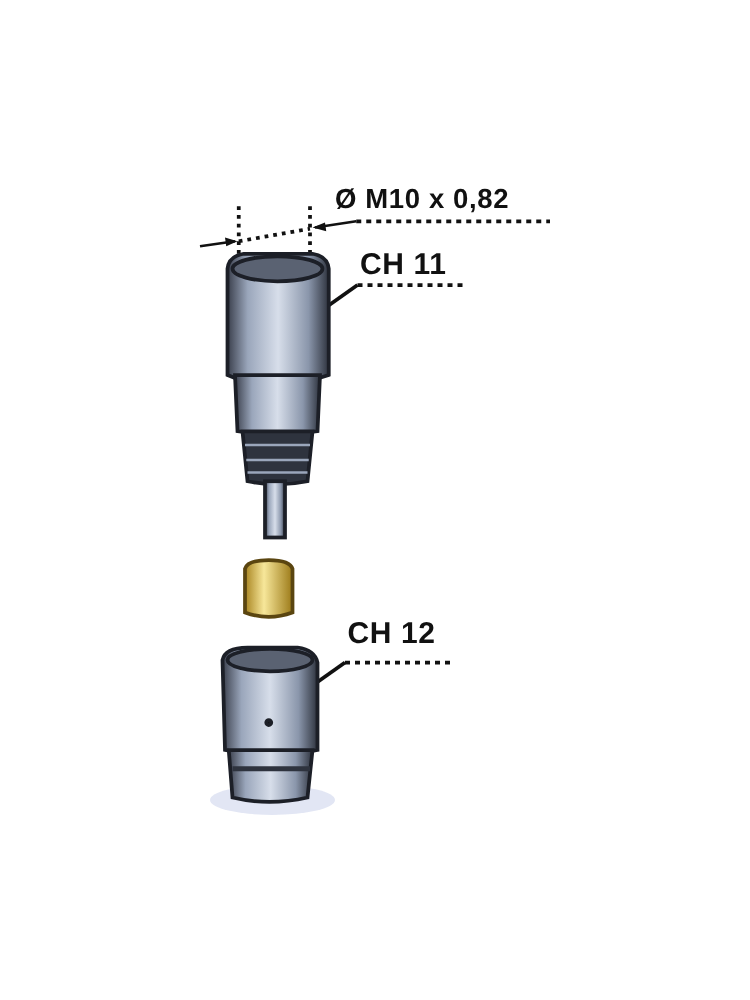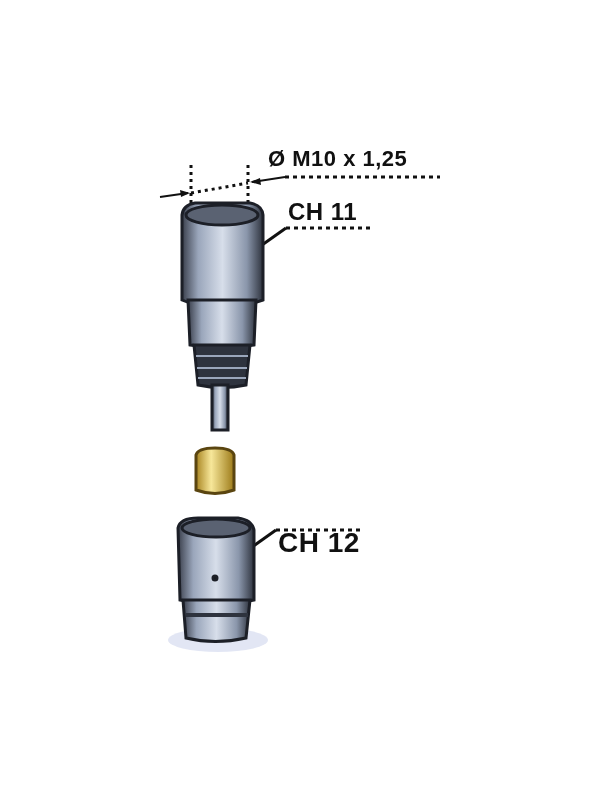--- a/index.html
+++ b/index.html
@@ -65,15 +65,15 @@
   <g stroke="#1c1f27" stroke-width="3">
     <ellipse cx="218" cy="640" rx="50" ry="12" fill="#d6dcf0" stroke="none" opacity="0.7"></ellipse>
     <path d="M178,528 Q180,518 198,518 L238,518 Q252,520 254,530 L254,600 Q218,608 180,600 Z" fill="url(#steel)"></path>
     <ellipse cx="216" cy="528" rx="34" ry="9" fill="#5a6272"></ellipse>
     <path d="M183,600 L250,600 L246,638 Q215,645 186,638 Z" fill="url(#steel)"></path>
     <line x1="186" y1="615" x2="248" y2="615" stroke="#2e333e" stroke-width="4"></line>
     <circle cx="215" cy="578" r="2" fill="#111"></circle>
   </g>
 </svg>
 
-<div class="label" style="left:268px; top:146px; font-size:22px;">Ø M10 x 1,25</div>
+<div class="label" style="left:268px; top:146px; font-size:22px;">Ø M10 x 0,82</div>
 <div class="label" style="left:288px; top:198px; font-size:24px;">CH 11</div>
-<div class="label" style="left:278px; top:527px; font-size:28px;">CH 12</div>
+<div class="label" style="left:278px; top:493px; font-size:24px;">CH 12</div>
 
 </body></html>

